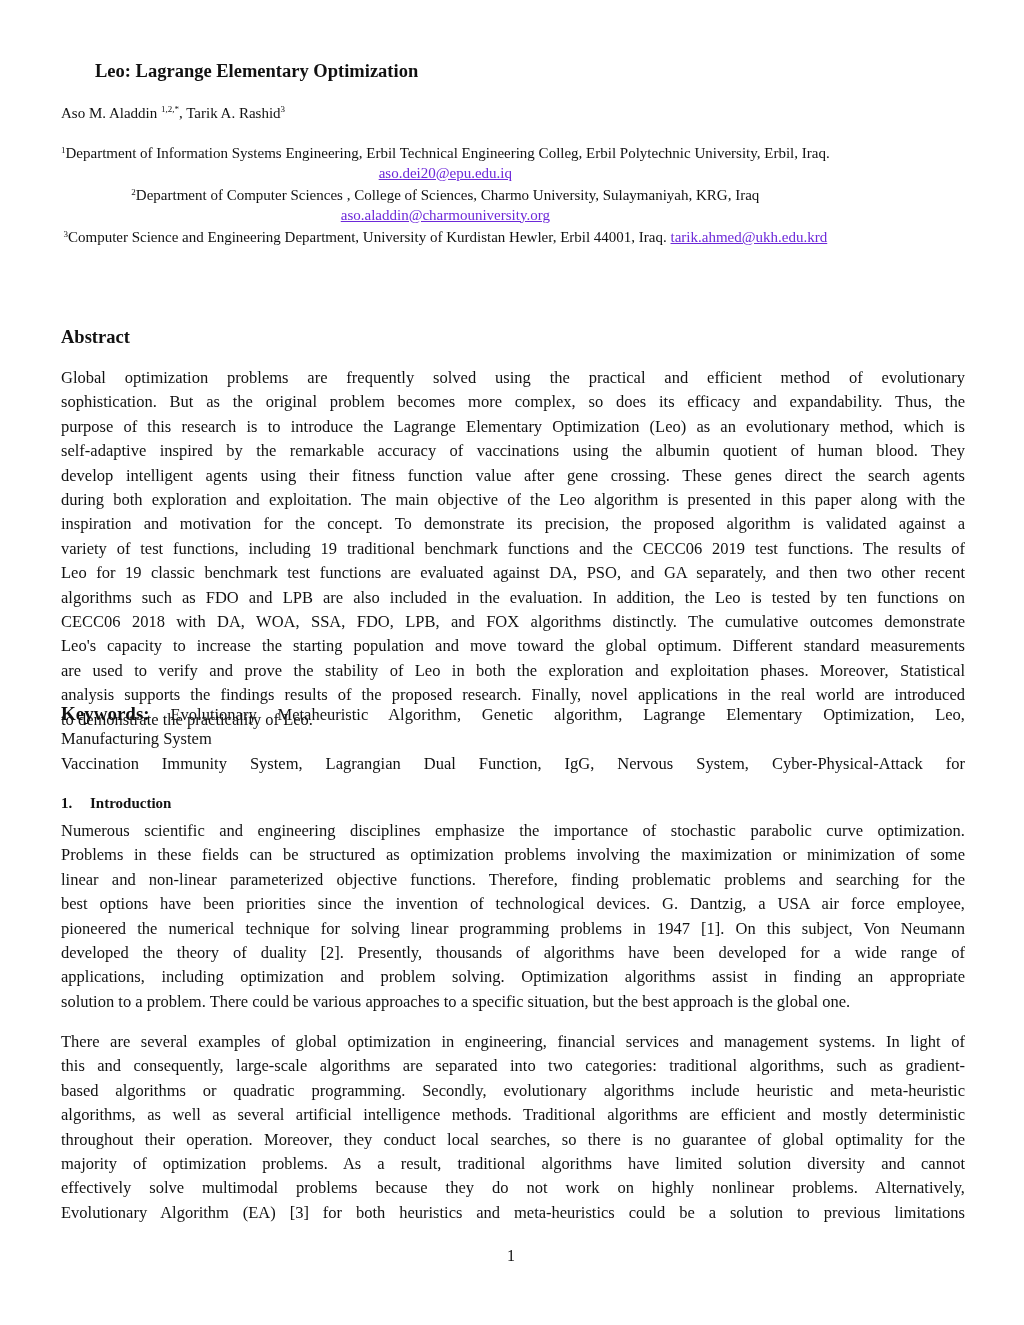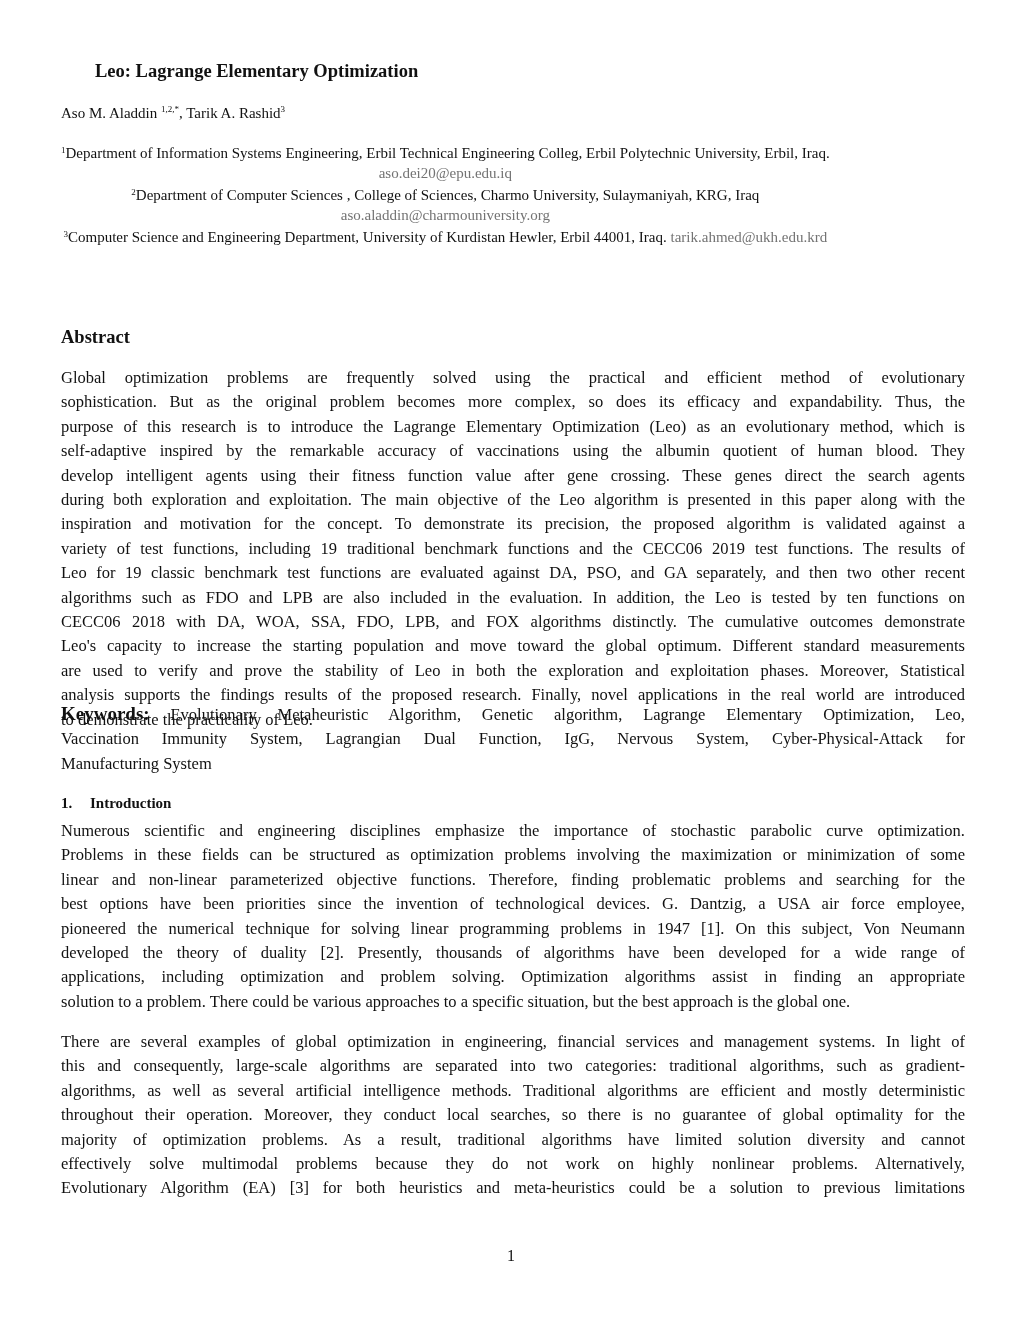--- a/index.html
+++ b/index.html
@@ -11,21 +11,21 @@
   .page { position: absolute; left: 61px; top: 0; width: 904px; }
   .title {
     position: absolute; left: 34px; top: 61px;
     font-size: 18.5px; font-weight: bold; white-space: nowrap;
   }
   .authors { position: absolute; left: 0; top: 104px; font-size: 15px; white-space: nowrap; }
   .authors sup { font-size: 9px; vertical-align: 6px; text-align: right; }
   .affils { position: absolute; left: 0; top: 141px; font-size: 15px; line-height: 19.5px; }
   .affils sup { font-size: 9px; vertical-align: 5px; }
   .affils .line { white-space: nowrap; text-align: center; }
-  a.link { color: #737373; }
+  a.link { color: #6d28d9; text-decoration: underline; }
   .h-abstract { position: absolute; left: 0; top: 279px; font-size: 18.5px; font-weight: bold; margin-top: 48px; }
   .para {
     position: absolute; left: 0; width: 904px;
     font-size: 16.5px; line-height: 24.4px; text-align: justify;
   }
   .para .ln { display: block; text-align: justify; text-align-last: justify; white-space: nowrap; }
   .para .ln.last { text-align-last: left; }
   .kw-label { font-size: 19px; font-weight: bold; }
   .h-intro { position: absolute; left: 0; top: 795px; font-size: 15px; font-weight: bold; white-space: nowrap; }
   .h-intro .num { display: inline-block; width: 29px; }
@@ -65,42 +65,43 @@
     <span class="ln">algorithms such as FDO and LPB are also included in the evaluation. In addition, the Leo is tested by ten functions on</span>
     <span class="ln">CECC06 2018 with DA, WOA, SSA, FDO, LPB, and FOX algorithms distinctly. The cumulative outcomes demonstrate</span>
     <span class="ln">Leo's capacity to increase the starting population and move toward the global optimum. Different standard measurements</span>
     <span class="ln">are used to verify and prove the stability of Leo in both the exploration and exploitation phases. Moreover, Statistical</span>
     <span class="ln">analysis supports the findings results of the proposed research. Finally, novel applications in the real world are introduced</span>
     <span class="ln last">to demonstrate the practicality of Leo.</span>
   </div>
 
   <div class="para" style="top:702px;">
     <span class="ln"><span class="kw-label">Keywords:</span><span> Evolutionary Metaheuristic Algorithm, Genetic algorithm, Lagrange Elementary Optimization, Leo,</span></span>
+    <span class="ln last">Manufacturing System</span>
     <span class="ln">Vaccination Immunity System, Lagrangian Dual Function, IgG, Nervous System, Cyber-Physical-Attack for</span>
-    <span class="ln last">Manufacturing System</span>
   </div>
 
   <div class="h-intro">
     <span class="num">1.</span><span>Introduction</span>
   </div>
 
   <div class="para" style="top:819px;">
     <span class="ln">Numerous scientific and engineering disciplines emphasize the importance of stochastic parabolic curve optimization.</span>
     <span class="ln">Problems in these fields can be structured as optimization problems involving the maximization or minimization of some</span>
     <span class="ln">linear and non-linear parameterized objective functions. Therefore, finding problematic problems and searching for the</span>
     <span class="ln">best options have been priorities since the invention of technological devices. G. Dantzig, a USA air force employee,</span>
     <span class="ln">pioneered the numerical technique for solving linear programming problems in 1947 [1]. On this subject, Von Neumann</span>
     <span class="ln">developed the theory of duality [2]. Presently, thousands of algorithms have been developed for a wide range of</span>
     <span class="ln">applications, including optimization and problem solving. Optimization algorithms assist in finding an appropriate</span>
     <span class="ln last">solution to a problem. There could be various approaches to a specific situation, but the best approach is the global one.</span>
   </div>
 
   <div class="para" style="top:1030px;">
     <span class="ln">There are several examples of global optimization in engineering, financial services and management systems. In light of</span>
     <span class="ln">this and consequently, large-scale algorithms are separated into two categories: traditional algorithms, such as gradient-</span>
+    <span class="ln">based algorithms or quadratic programming. Secondly, evolutionary algorithms include heuristic and meta-heuristic</span>
     <span class="ln">algorithms, as well as several artificial intelligence methods. Traditional algorithms are efficient and mostly deterministic</span>
     <span class="ln">throughout their operation. Moreover, they conduct local searches, so there is no guarantee of global optimality for the</span>
     <span class="ln">majority of optimization problems. As a result, traditional algorithms have limited solution diversity and cannot</span>
     <span class="ln">effectively solve multimodal problems because they do not work on highly nonlinear problems. Alternatively,</span>
     <span class="ln">Evolutionary Algorithm (EA) [3] for both heuristics and meta-heuristics could be a solution to previous limitations</span>
   </div>
 
 </div>
 
 <div class="pagenum">1</div>

